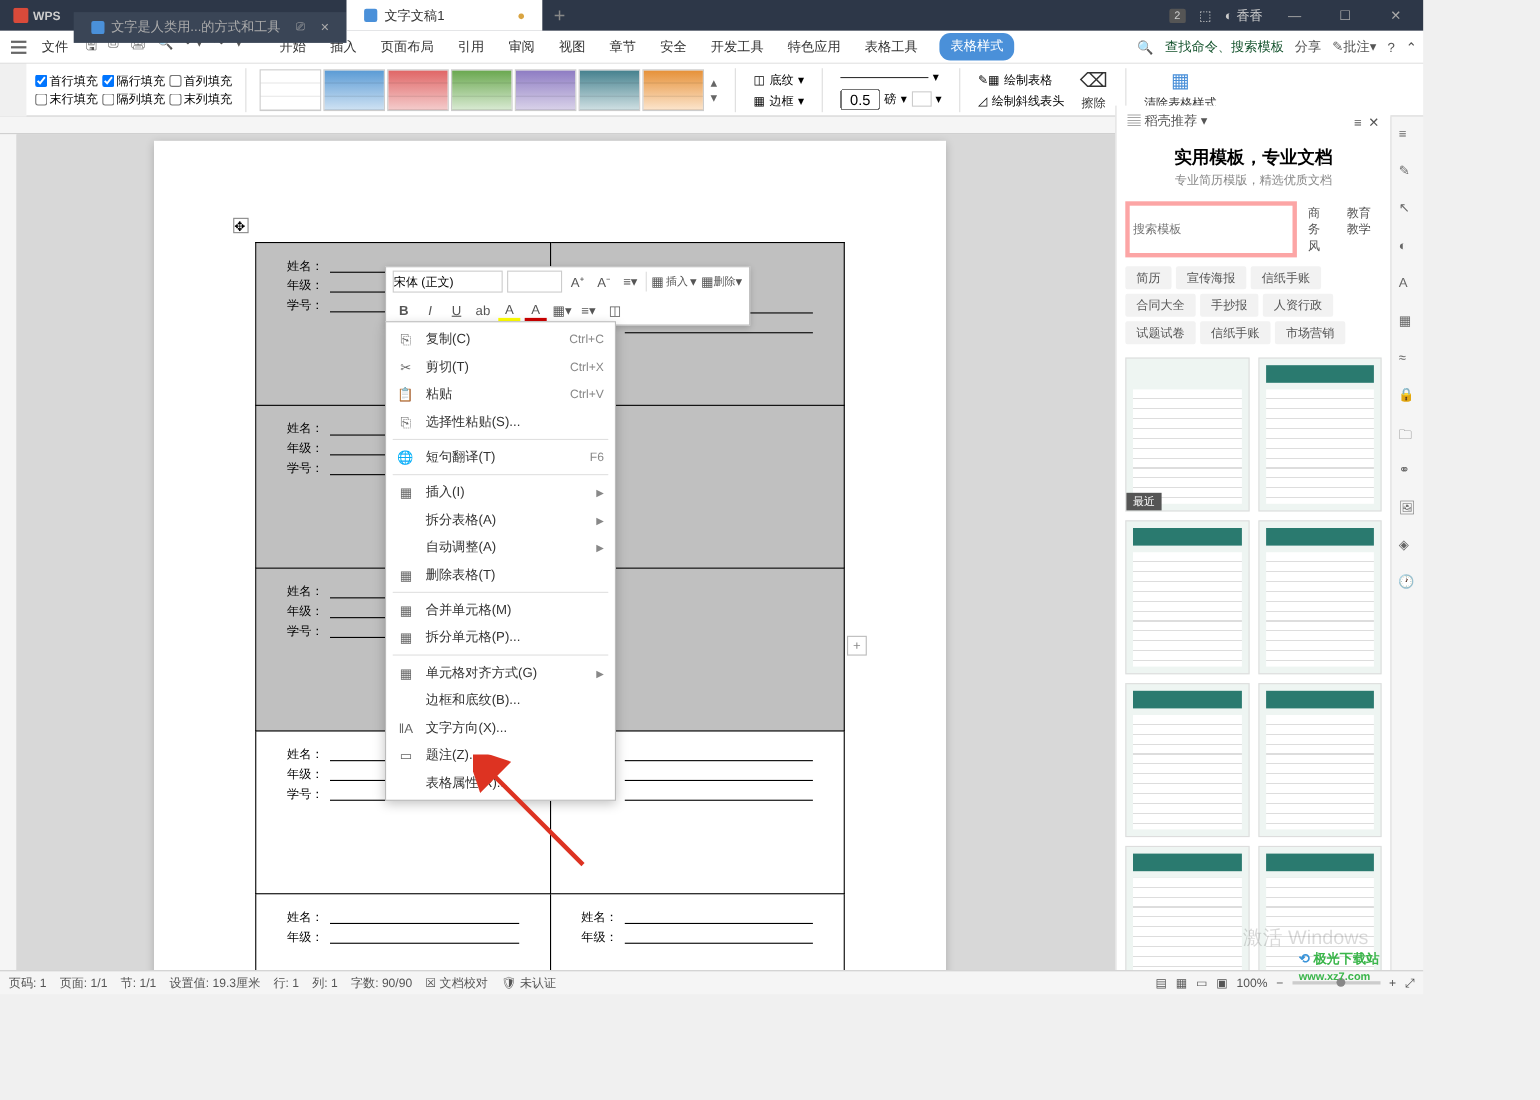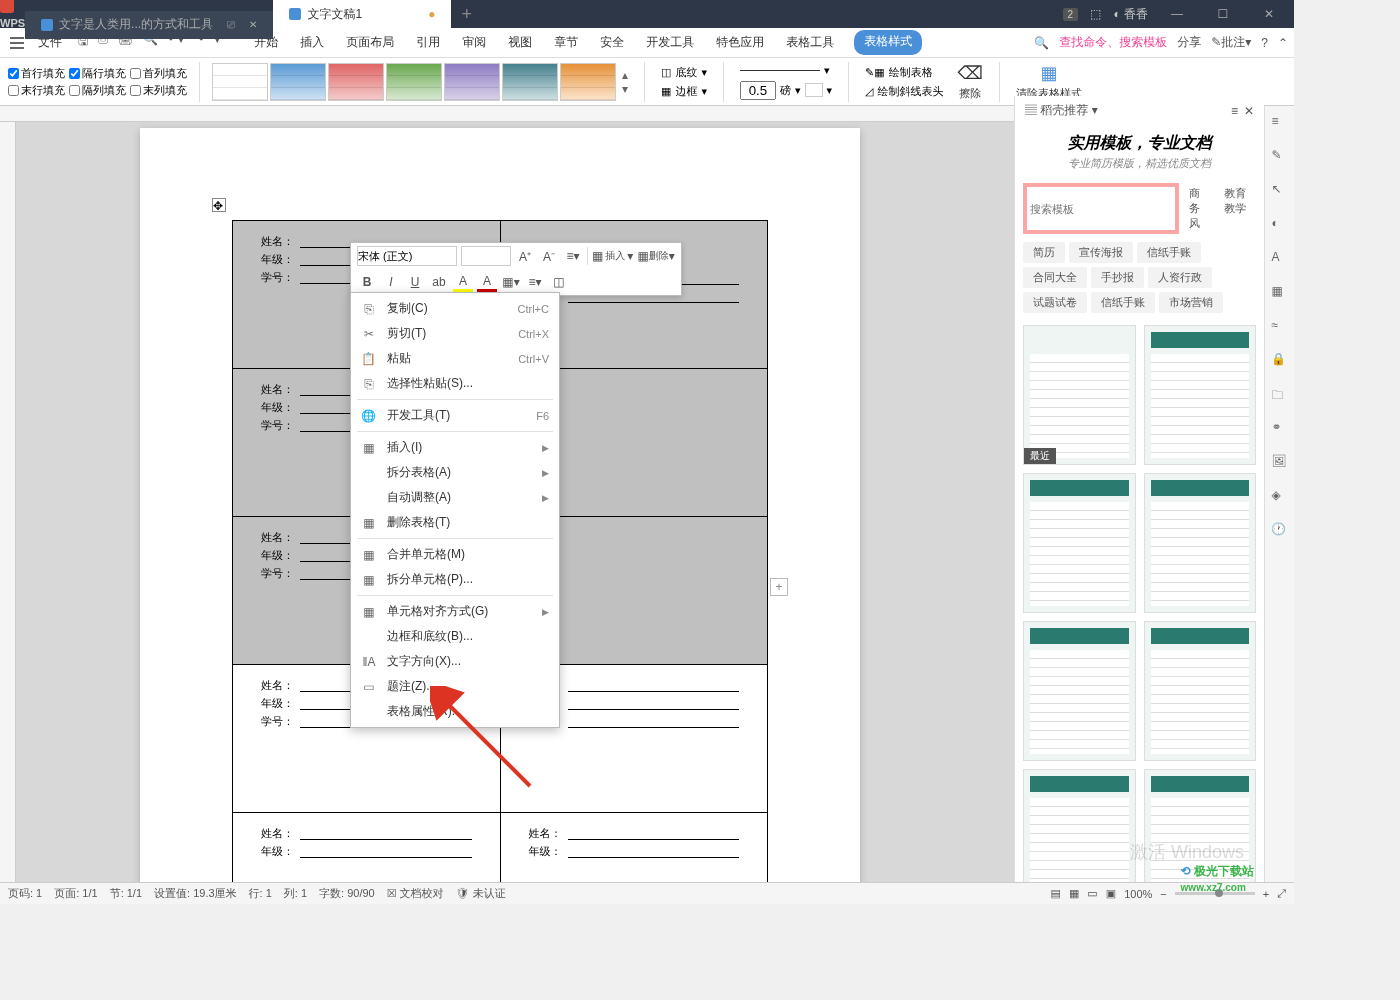--- a/index.html
+++ b/index.html
@@ -1,20 +1,20 @@
 <!DOCTYPE html>
 <html><head>
 <meta charset="utf-8">
 <style>
 * { box-sizing: border-box; margin: 0; padding: 0; font-family: "Microsoft YaHei", sans-serif; }
 body { width: 1294px; height: 904px; background: #f0f0f0; overflow: hidden; position: relative; font-size: 12px; }
 
 
 .titlebar { height: 28px; background: #2d3748; display: flex; align-items: center; color: #ccc; }
-.wps-logo { padding: 0 0; display: flex; align-items: flex-start; gap: 4px; font-size: 11px; font-weight: bold; flex-direction: column; }
+.wps-logo { padding: 0 12px; display: flex; align-items: flex-end; gap: 4px; font-size: 11px; font-weight: bold; }
 .wps-logo svg { width: 14px; height: 14px; }
 .tab { height: 28px; padding: 0 16px; display: flex; align-items: center; gap: 6px; font-size: 12px; position: relative; }
 .tab.inactive { background: #3a4556; color: #aaa; margin-top: 21px; }
 .tab.active { background: #fff; color: #333; }
 .tab-icon { width: 12px; height: 12px; background: #4a90d9; border-radius: 2px; }
 .tab-close { font-size: 10px; margin-left: 8px; }
 .tab-add { padding: 0 10px; color: #888; font-size: 18px; }
 .titlebar-right { margin-left: auto; display: flex; align-items: center; gap: 12px; padding-right: 8px; }
 .winbtn { width: 34px; text-align: center; color: #aaa; font-size: 12px; }
 
@@ -22,24 +22,24 @@
 .menubar { height: 30px; background: #fff; border-bottom: 1px solid #ddd; display: flex; align-items: center; padding: 0 6px; gap: 2px; font-size: 12px; }
 .menu-left { display: flex; align-items: center; gap: 4px; }
 .hamburger { width: 14px; height: 12px; display: flex; flex-direction: column; justify-content: space-between; margin: 0 4px; }
 .hamburger div { height: 2px; background: #666; }
 .file-menu { padding: 0 6px; color: #333; }
 .qat { display: flex; gap: 10px; margin-left: 6px; color: #555; }
 .menu-tabs { display: flex; gap: 18px; margin-left: 30px; color: #333; }
 .menu-tabs span { padding: 4px 2px; }
 .menu-tabs .active-tab { background: #4a90d9; color: #fff; border-radius: 10px; padding: 3px 10px; }
 .menubar-right { margin-left: auto; display: flex; align-items: center; gap: 10px; color: #555; }
-.search-hint { color: #ec4899; }
-
-
-.ribbon { height: 48px; background: #fff; border-bottom: 1px solid #ccc; display: flex; align-items: center; padding: 4px 8px; gap: 6px; }
+.search-hint { color: #14532d; }
+
+
+.ribbon { height: 48px; background: #fff; border-bottom: 1px solid #ccc; display: flex; align-items: center; padding: 4px 8px; gap: 6px; margin-left: 24px; }
 .fill-opts { display: flex; flex-direction: column; gap: 2px; font-size: 11px; }
 .fill-row { display: flex; gap: 4px; }
 .chk { display: flex; align-items: center; gap: 2px; }
 .chk input { width: 11px; height: 11px; }
 .sep { width: 1px; height: 40px; background: #ddd; margin: 0 6px; }
 .style-gallery { display: flex; gap: 2px; }
 .style-swatch { width: 56px; height: 38px; border: 1px solid #ccc; display: flex; flex-direction: column; }
 .style-swatch div { flex: 1; border-bottom: 1px solid rgba(0,0,0,0.1); }
 .ribbon-btn { display: flex; flex-direction: column; align-items: center; gap: 2px; font-size: 11px; color: #333; padding: 0 4px; }
 .ribbon-btn-sm { display: flex; align-items: center; gap: 4px; font-size: 11px; padding: 1px 4px; }
@@ -73,21 +73,21 @@
 .ctx-shortcut { margin-left: auto; color: #888; font-size: 11px; }
 .ctx-arrow { margin-left: auto; color: #888; font-size: 9px; }
 .ctx-sep { height: 1px; background: #e0e0e0; margin: 3px 6px; }
 
 
 .arrow-annot { position: absolute; pointer-events: none; }
 
 
 .side-panel { position: absolute; top: 96px; right: 30px; bottom: 22px; width: 250px; background: #fff; border-left: 1px solid #ddd; display: flex; flex-direction: column; }
 .side-header { padding: 6px 10px; font-size: 12px; color: #555; display: flex; align-items: center; }
-.side-banner { text-align: center; padding: 8px; font-style: italic; }
+.side-banner { text-align: center; padding: 8px; }
 .side-banner h3 { font-size: 16px; font-weight: bold; }
 .side-banner p { font-size: 11px; color: #888; margin-top: 2px; }
 .side-tabs { display: flex; padding: 4px 8px; gap: 4px; font-size: 11px; }
 .side-tabs input { flex: 1; border: 4px solid #fca5a5; padding: 3px; font-size: 11px; }
 .side-tabs span { padding: 3px 6px; color: #555; }
 .side-cats { display: flex; flex-wrap: wrap; padding: 4px 8px; gap: 4px; }
 .side-cats span { padding: 3px 10px; background: #f2f2f2; border-radius: 2px; font-size: 11px; color: #555; }
 .side-grid { flex: 1; overflow: hidden; display: grid; grid-template-columns: 1fr 1fr; gap: 8px; padding: 8px; }
 .tmpl { background: #eef5f2; border: 1px solid #ddd; height: 140px; position: relative; }
 .tmpl::before { content: ""; position: absolute; top: 6px; left: 6px; right: 6px; height: 16px; background: #2a7a6f; }
@@ -455,21 +455,21 @@
         <span>粘贴</span>
         <span class="ctx-shortcut">Ctrl+V</span>
       </div>
     <div class="ctx-item">
         <span class="ctx-icon">⎘</span>
         <span>选择性粘贴(S)...</span>
       </div>
     <div class="ctx-sep"></div>
     <div class="ctx-item">
         <span class="ctx-icon">🌐</span>
-        <span>开发工具(T)</span>
+        <span>短句翻译(T)</span>
         <span class="ctx-shortcut">F6</span>
       </div>
     <div class="ctx-sep"></div>
     <div class="ctx-item">
         <span class="ctx-icon">▦</span>
         <span>插入(I)</span>
         <span class="ctx-arrow">▶</span>
       </div>
     <div class="ctx-item">
         <span class="ctx-icon"></span>

